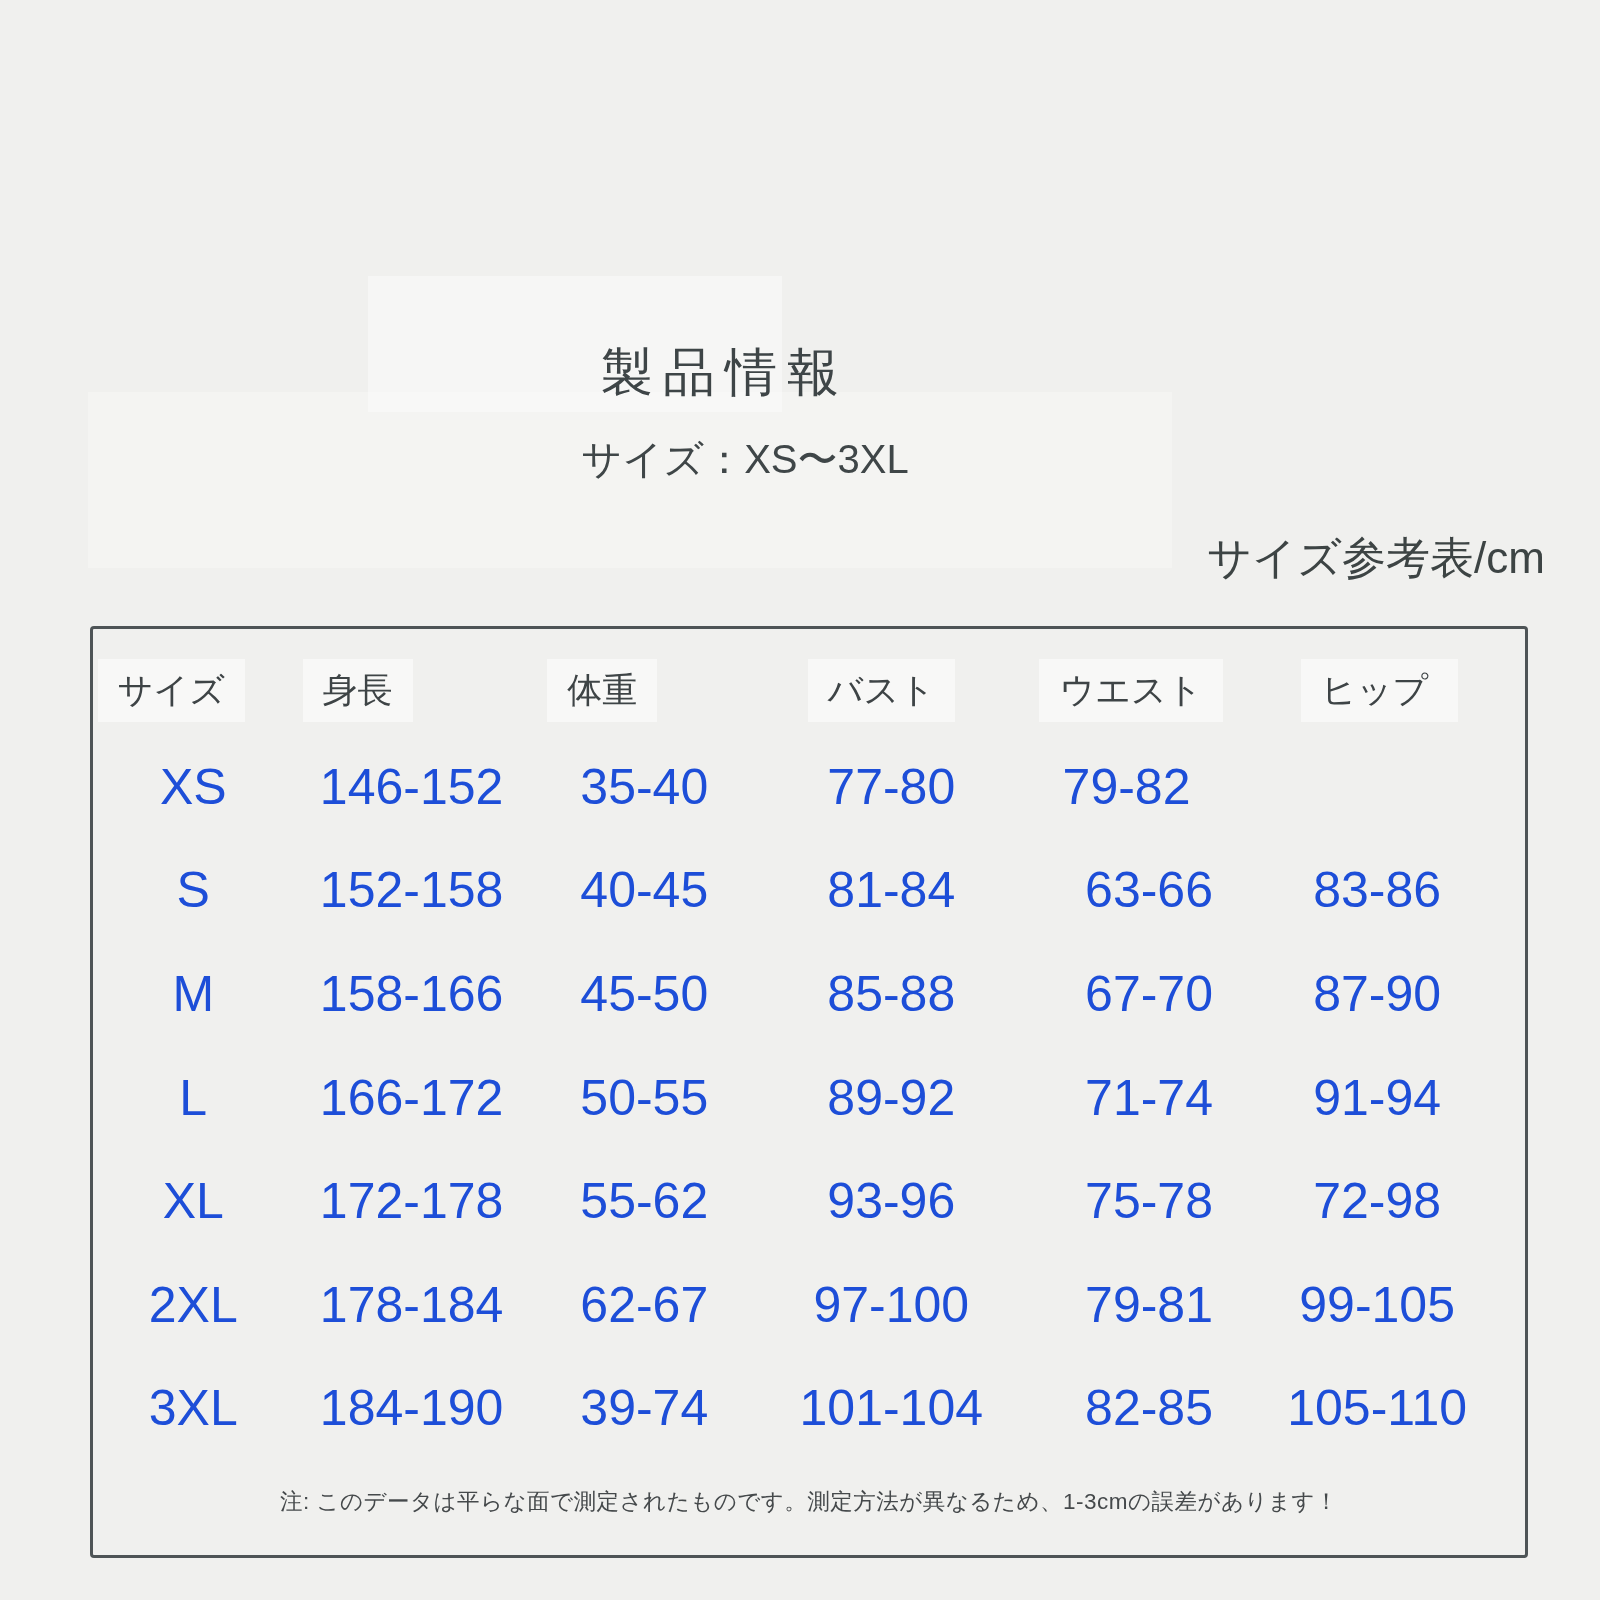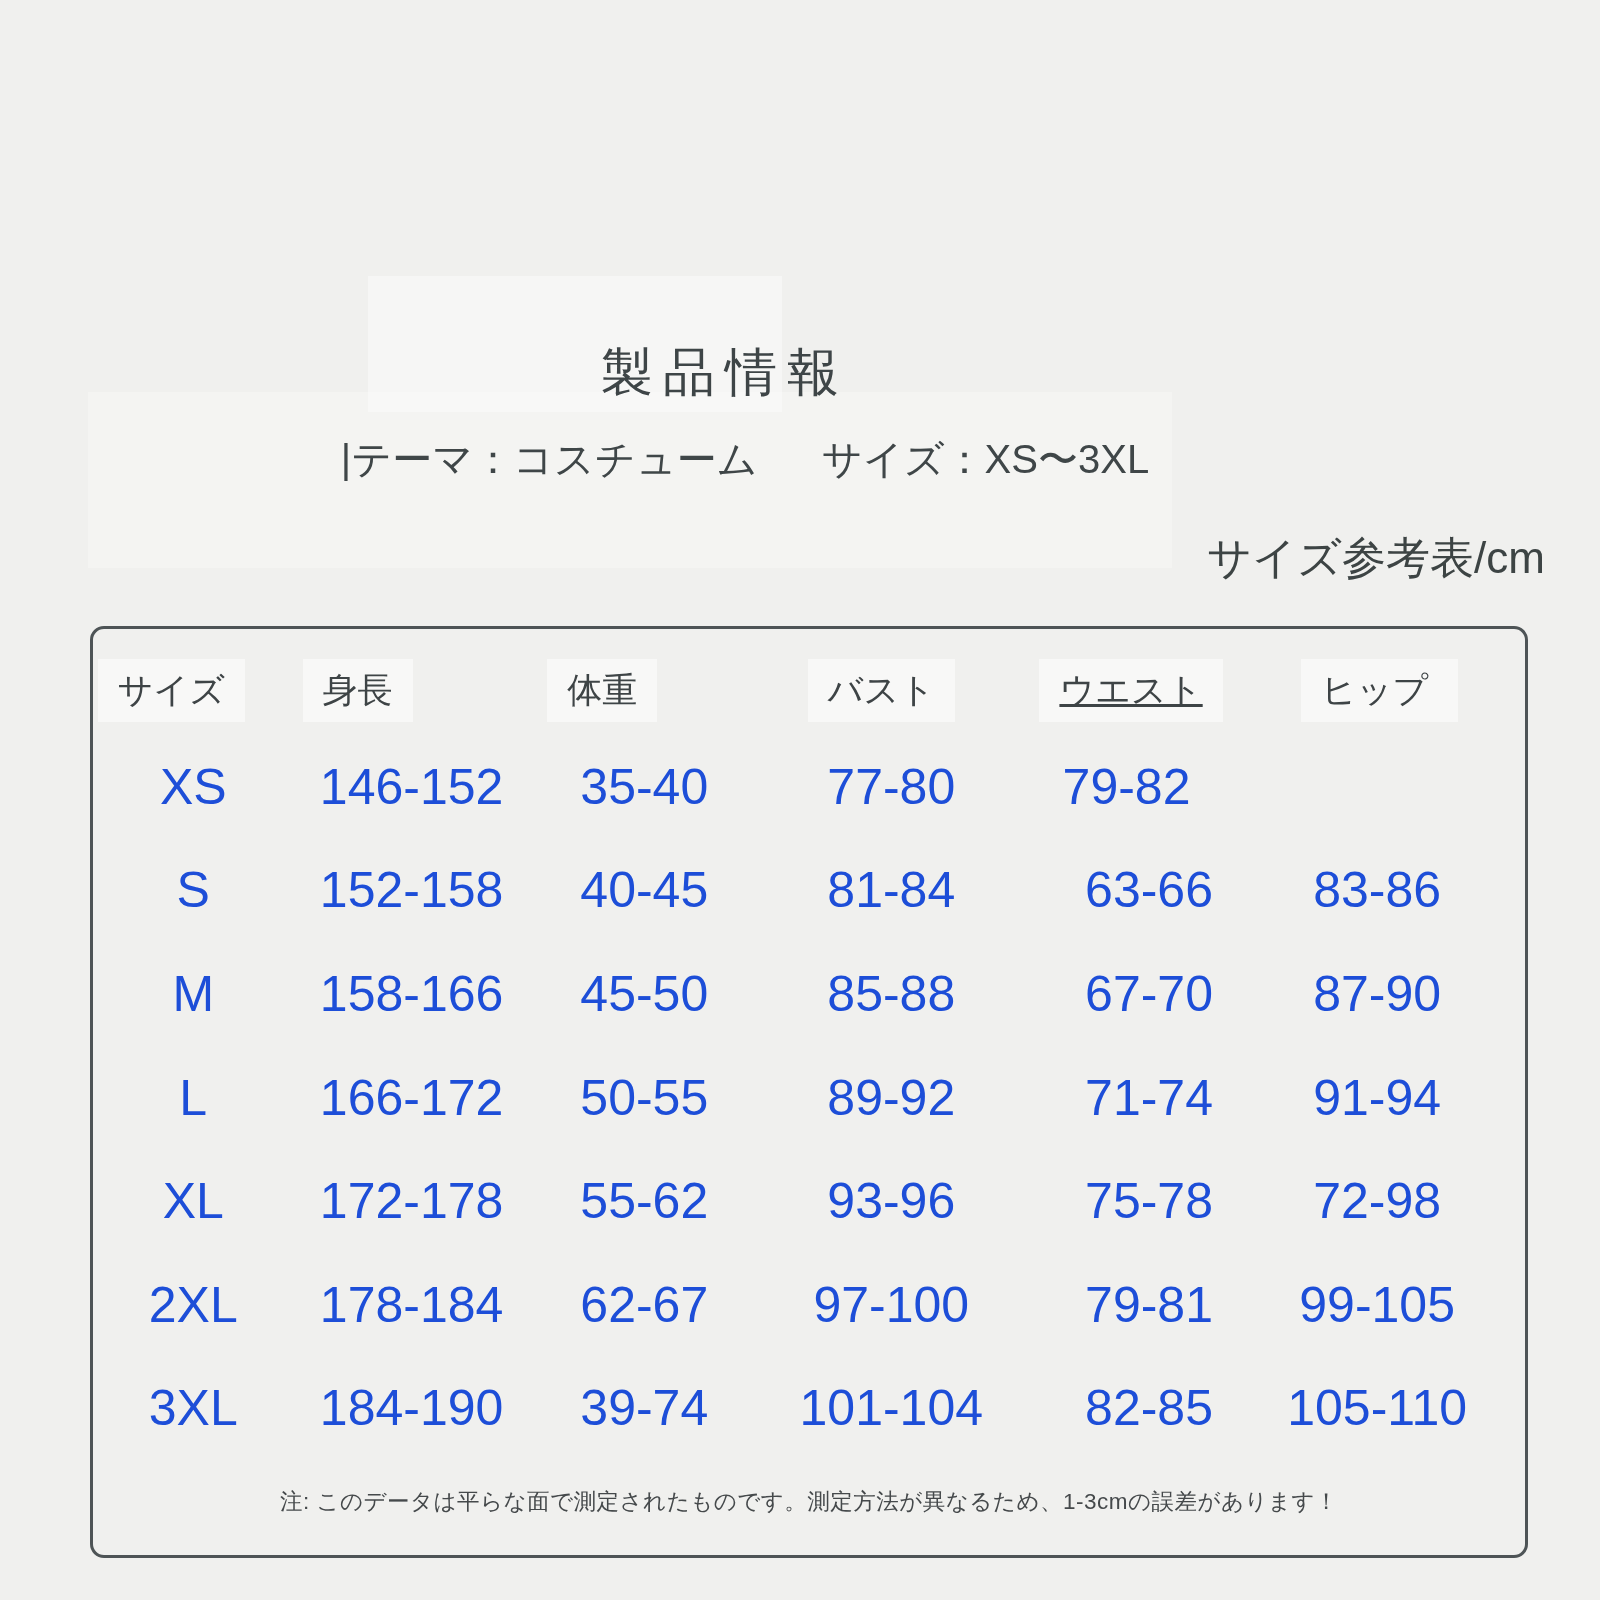--- a/index.html
+++ b/index.html
@@ -46,41 +46,41 @@
     color: #3d4444;
   }
 
   
   .size-table {
     position: absolute;
     left: 90px; top: 578px;
     width: 1438px; height: 932px;
     box-sizing: border-box;
     border: 3px solid #4e5456;
-    border-radius: 14px;
+    border-radius: 4px;
     display: flex; flex-direction: column;
     background: transparent;
   }
   .thead, .tr {
     display: grid;
     grid-template-columns: 14% 16.5% 16% 18.5% 17.5% 17.5%;
     align-items: center;
   }
   .thead { height: 90px; padding-top: 16px; font-size: 35px; color: #3e4446; }
   .th { text-align: center; }
   .th .hl {
     display: inline-block;
     background: rgba(255,255,255,0.55);
     padding: 8px 20px;
   }
   .thead .th:nth-child(1) .hl { transform: translateX(-22px); }
   .thead .th:nth-child(2) .hl { transform: translateX(-54px); }
   .thead .th:nth-child(3) .hl { transform: translateX(-42px); }
   .thead .th:nth-child(4) .hl { transform: translateX(-10px); }
-  .thead .th:nth-child(5) .hl { transform: translateX(-18px); text-decoration: underline; }
+  .thead .th:nth-child(5) .hl { transform: translateX(-18px); }
   .thead .th:nth-child(6) .hl { transform: translateX(-20px); padding-right: 30px; }
 
   .tbody { flex: 1; display: flex; flex-direction: column; }
   .tr { flex: 1; font-size: 50px; color: #1d4ed8; }
   .td { text-align: center; white-space: nowrap; }
   .td:last-child { padding-right: 45px; }
 
   .tfoot {
     height: 95px;
     box-sizing: border-box;
@@ -95,21 +95,20 @@
 <body>
 
 <div class="canvas">
 
   <div class="patch patch-a"></div>
   <div class="patch patch-b"></div>
 
   <div class="page-title">製品情報</div>
 
   <div class="subtitle-row">
-    <span>|テーマ：コスチューム</span>
     <span>サイズ：XS〜3XL</span>
   </div>
 
   <div class="size-table-title">サイズ参考表/cm</div>
 
   <div class="size-table">
 
     <div class="thead">
       <div class="th"><span class="hl">サイズ</span></div>
       <div class="th"><span class="hl">身長</span></div>

